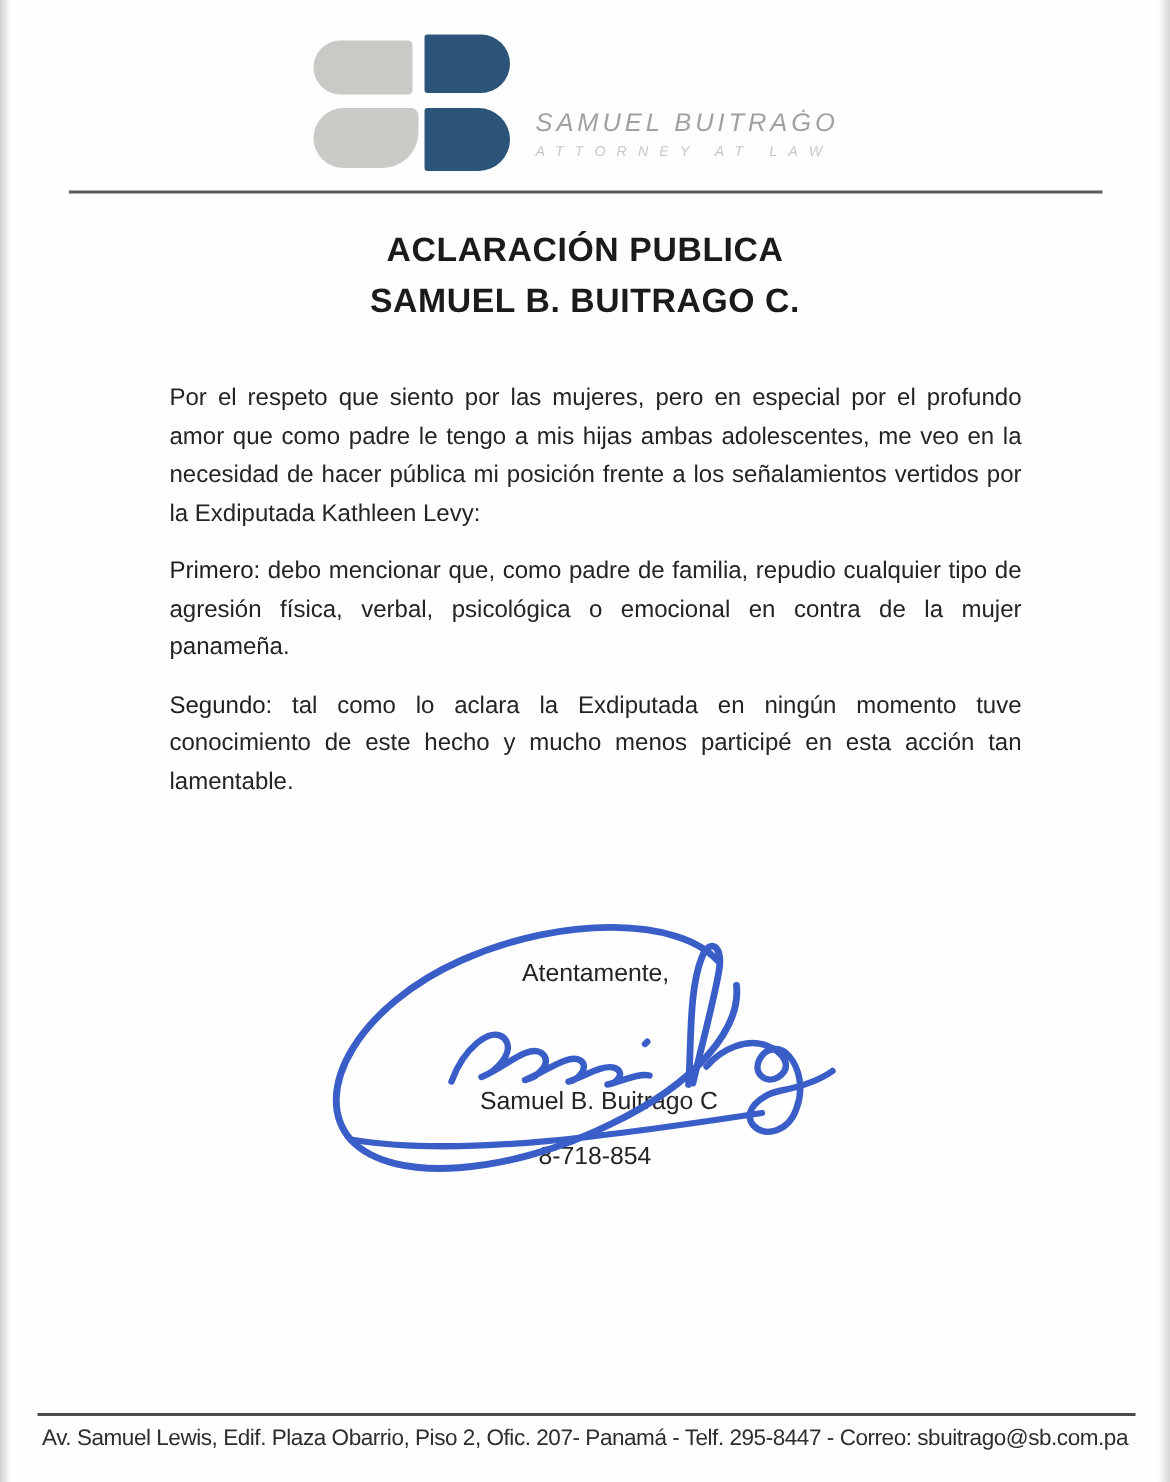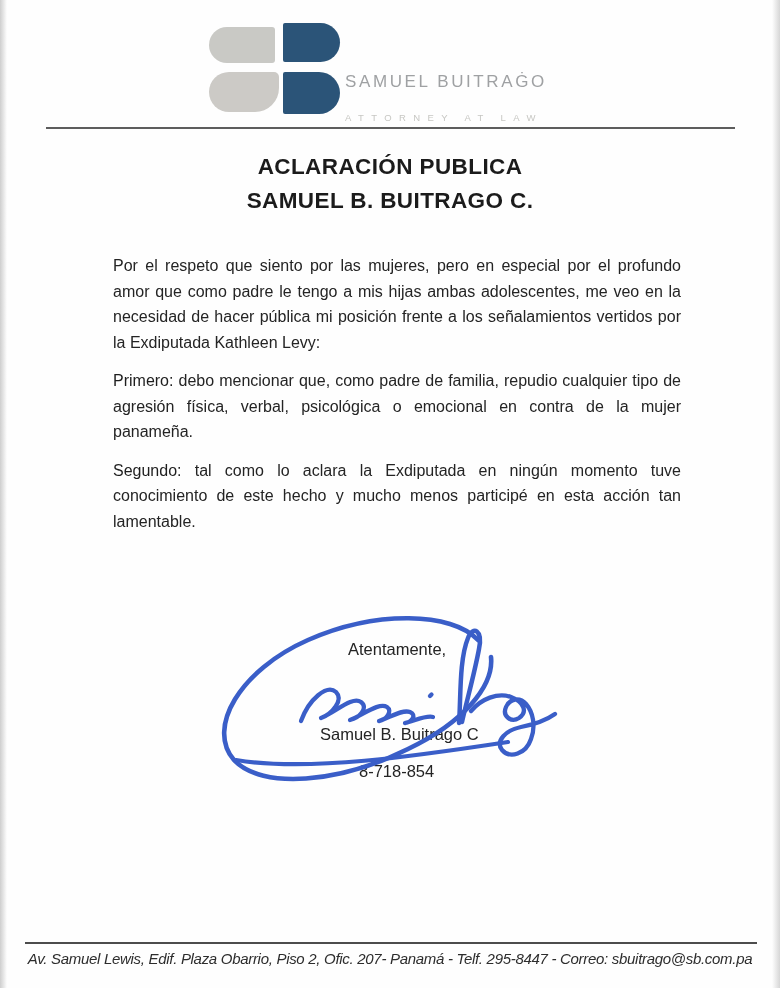--- a/index.html
+++ b/index.html
@@ -20,23 +20,23 @@
   .monogram span{position:absolute;display:block;}
   .mg-s-top{left:0;top:4px;width:66px;height:36px;background:var(--logo-gray,#c9c9c5);
     border-radius:18px 3px 3px 18px;}
   .mg-b-top{left:74px;top:0;width:57px;height:39px;background:var(--logo-blue,#2b5478);
     border-radius:2px 20px 20px 2px;}
   .mg-s-bottom{left:0;top:49px;width:70px;height:40px;background:var(--logo-gray2,#cccac6);
     border-radius:20px 5px 24px 20px;}
   .mg-b-bottom{left:74px;top:49px;width:57px;height:42px;background:var(--logo-blue,#2b5478);
     border-radius:2px 21px 21px 2px;}
 
-  .firm{position:absolute;left:345px;top:72px;}
+  .firm{position:absolute;left:357px;top:72px;font-style:italic;}
   .firm-name{font-size:17px;letter-spacing:2.6px;color:#9fa1a3;white-space:nowrap;}
-  .firm-tagline{margin-top:20px;font-size:9.5px;letter-spacing:7.4px;color:#c7c7c3;white-space:nowrap;}
+  .firm-tagline{margin-top:4px;font-size:9.5px;letter-spacing:7.4px;color:#c7c7c3;white-space:nowrap;}
 
   .rule-top{position:absolute;left:46px;top:127px;width:689px;height:2px;background:#5d5d5d;}
 
   
   .title{position:absolute;left:0;top:150px;width:780px;margin:0;text-align:center;
     font-size:22.5px;font-weight:bold;line-height:34px;color:#1b1b1b;letter-spacing:.4px;}
   .title span{display:block;}
 
   
   .body-text{position:absolute;left:97px;top:253px;width:584px;
@@ -48,21 +48,21 @@
   .closing{position:absolute;left:348px;top:640px;font-size:16.5px;color:#242424;text-align:center;}
   .sig-name{position:absolute;left:320px;top:725px;font-size:16.5px;color:#242424;}
   .sig-id{position:absolute;left:359px;top:762px;font-size:16.5px;color:#242424;}
   .sig-svg{position:absolute;left:180px;top:600px;width:500px;height:200px;
     color:var(--ink-blue,#3a5ec8);pointer-events:none;}
   .sig-svg path{fill:none;stroke:currentColor;stroke-linecap:round;stroke-linejoin:round;}
 
   
   .rule-bottom{position:absolute;left:25px;top:942px;width:732px;height:2px;background:#4c4c4c;}
   .footer-text{position:absolute;left:0;top:950px;width:780px;text-align:center;
-    font-size:15px;letter-spacing:-0.3px;color:#2d2d2d;font-style:italic;}
+    font-size:15px;letter-spacing:-0.3px;color:#2d2d2d;}
 </style>
 </head>
 <body>
 
 <div class="page">
 
   <header>
     <div class="monogram">
       <span class="mg-s-top"></span>
       <span class="mg-b-top"></span>

